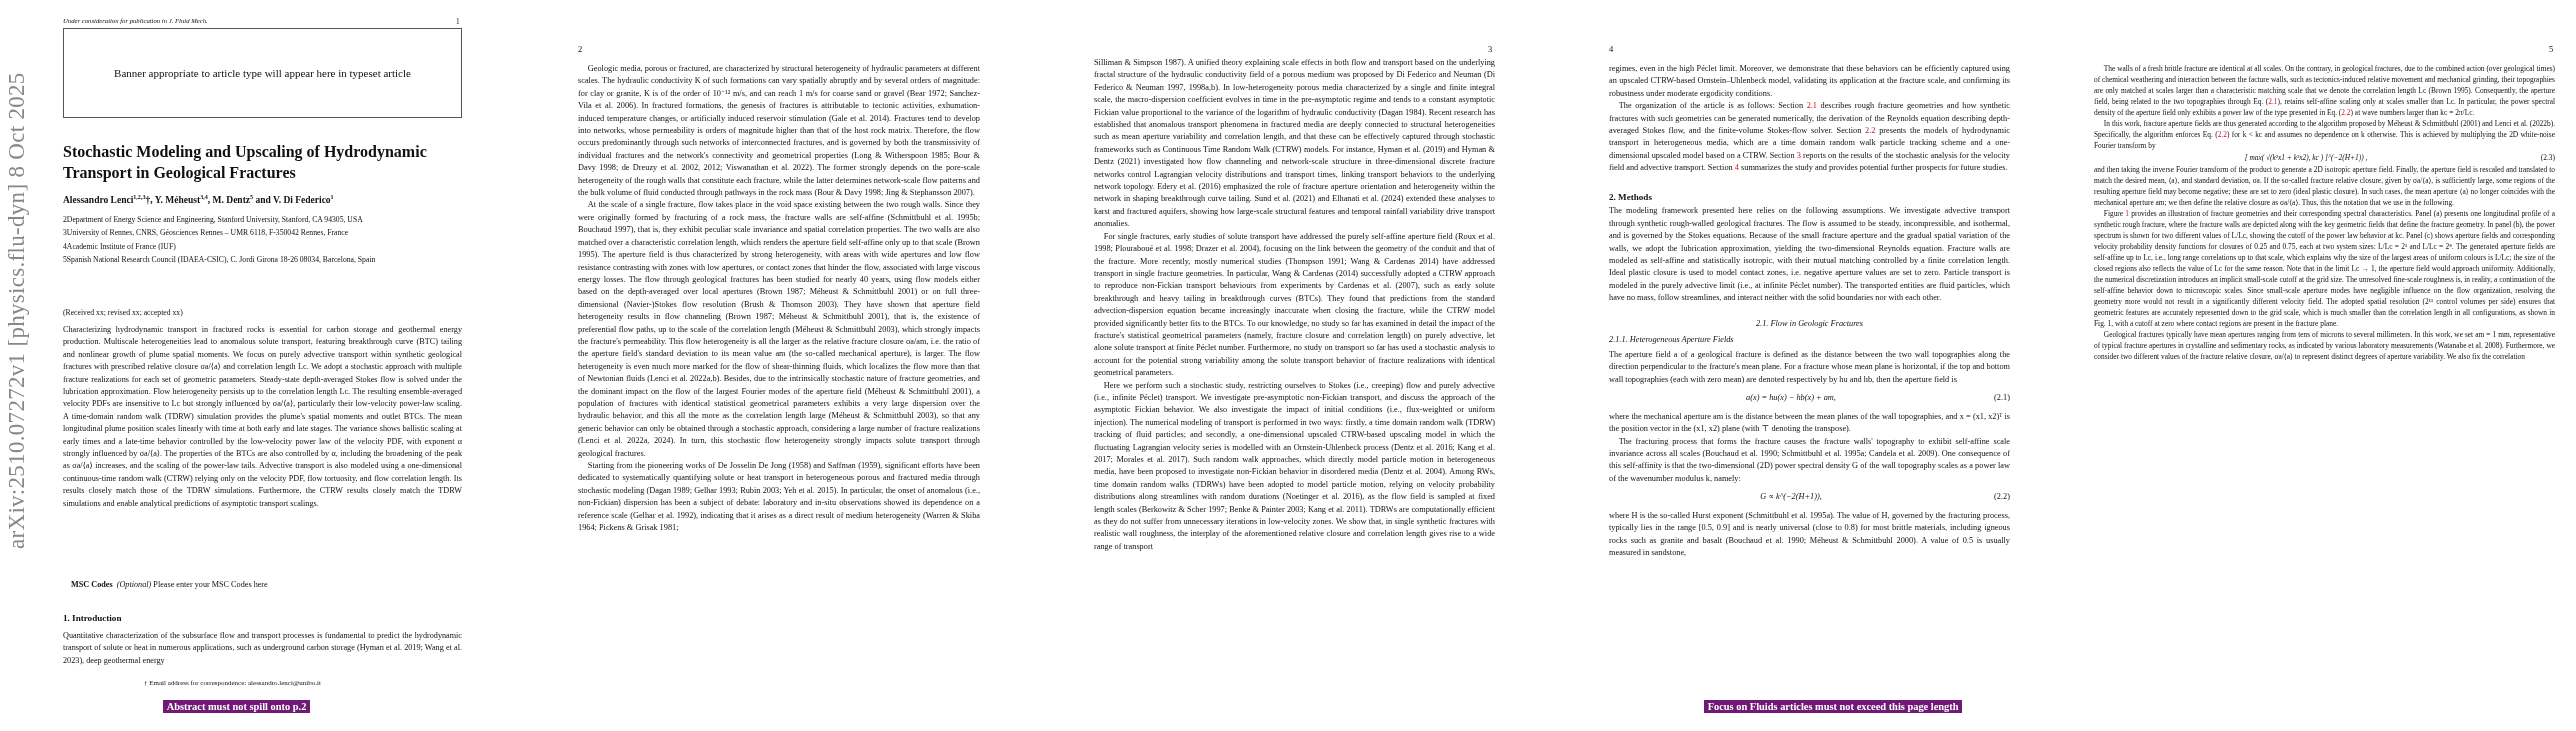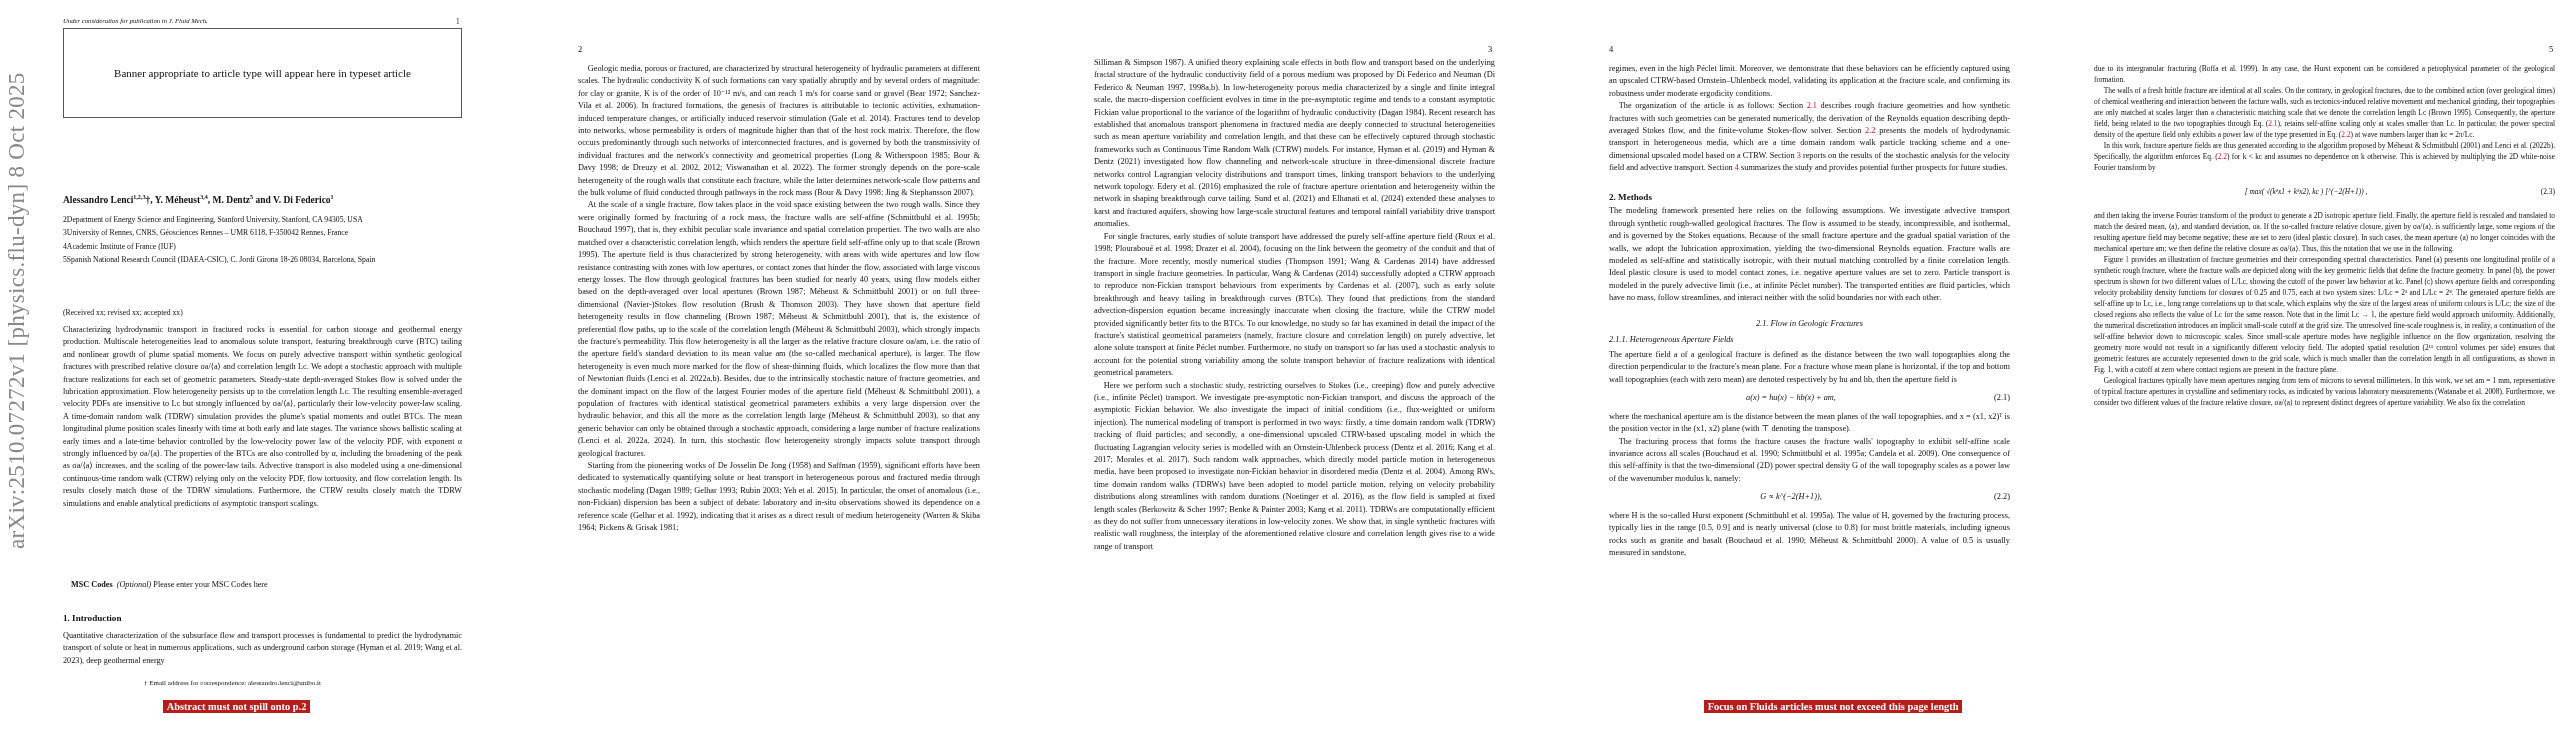--- a/index.html
+++ b/index.html
@@ -18,21 +18,21 @@
   .affils { position:absolute; top:215px; left:63px; width:402px; font-size:7.7px; line-height:10.4px; }
   .affils div { margin-bottom:3px; }
   .received { position:absolute; top:308px; left:63px; font-size:7.7px; }
   .abstract { position:absolute; top:324px; left:63px; width:399px; font-size:8.2px; line-height:12.4px; text-align:justify; }
   .msc { position:absolute; top:580px; left:71px; font-size:8.2px; }
   .msc b { font-weight:bold; }
   .sec-h { font-weight:bold; font-size:9.1px; }
   .intro-h { position:absolute; top:613px; left:63px; }
   .intro { position:absolute; top:630px; left:63px; width:399px; font-size:8.2px; line-height:12.4px; text-align:justify; }
   .footnote { position:absolute; top:679px; left:144px; font-size:7px; }
-  .magenta-flag { position:absolute; background:#b91c1c; color:#fff; font-weight:bold; font-size:10.4px; padding:1.2px 3.7px; }
+  .magenta-flag { position:absolute; background:#701a75; color:#fff; font-weight:bold; font-size:10.4px; padding:1.2px 3.7px; }
   .arxiv { position:absolute; left:3.7px; top:549px; transform-origin:0 0; transform:rotate(-90deg);
            font-size:23px; color:#888; white-space:nowrap; font-family:"Liberation Serif",serif; letter-spacing:0.3px; }
   .red { color:#d4121b; }
   .sub-h { text-align:center; margin:13.4px 0 3.7px 0; }
   .subsub-h { margin:0 0 2.4px 0; }
   .eq { display:flex; justify-content:space-between; align-items:center; margin:6.1px 0; }
   .eq .expr { flex:1; text-align:center; font-style:italic; }
   .eq .num { width:37px; text-align:right; }
   .gap { height:16px; }
   i { font-style:italic; }
@@ -41,20 +41,21 @@
 <body>
 
 <div class="arxiv">arXiv:2510.07272v1  [physics.flu-dyn]  8 Oct 2025</div>
 
 <section class="page" style="left:0;width:518px;">
   <div class="header-note">Under consideration for publication in J. Fluid Mech.</div>
   <div class="pnum" style="left:456px;top:17px;font-size:7.3px;">1</div>
   <div class="banner-box">
     <span>Banner appropriate to article type will appear here in typeset article</span>
   </div>
+  <h1 class="title" style="margin:0">Stochastic Modeling and Upscaling of Hydrodynamic Transport in Geological Fractures</h1>
   <div class="authors">Alessandro Lenci<sup style="font-size:6.1px">1,2,3</sup>†, Y. Méheust<sup style="font-size:6.1px">3,4</sup>, M. Dentz<sup style="font-size:6.1px">5</sup> and V. Di Federico<sup style="font-size:6.1px">1</sup></div>
   <div class="affils">
     <div>2Department of Energy Science and Engineering, Stanford University, Stanford, CA 94305, USA</div>
     <div>3University of Rennes, CNRS, Géosciences Rennes – UMR 6118, F-350042 Rennes, France</div>
     <div>4Academic Institute of France (IUF)</div>
     <div>5Spanish National Research Council (IDAEA-CSIC), C. Jordi Girona 18-26 08034, Barcelona, Spain</div>
   </div>
   <div class="received">(Received xx; revised xx; accepted xx)</div>
   <div class="abstract">Characterizing hydrodynamic transport in fractured rocks is essential for carbon storage and geothermal energy production. Multiscale heterogeneities lead to anomalous solute transport, featuring breakthrough curve (BTC) tailing and nonlinear growth of plume spatial moments. We focus on purely advective transport within synthetic geological fractures with prescribed relative closure σa/⟨a⟩ and correlation length Lc. We adopt a stochastic approach with multiple fracture realizations for each set of geometric parameters. Steady-state depth-averaged Stokes flow is solved under the lubrication approximation. Flow heterogeneity persists up to the correlation length Lc. The resulting ensemble-averaged velocity PDFs are insensitive to Lc but strongly influenced by σa/⟨a⟩, particularly their low-velocity power-law scaling. A time-domain random walk (TDRW) simulation provides the plume's spatial moments and outlet BTCs. The mean longitudinal plume position scales linearly with time at both early and late stages. The variance shows ballistic scaling at early times and a late-time behavior controlled by the low-velocity power law of the velocity PDF, with exponent α strongly influenced by σa/⟨a⟩. The properties of the BTCs are also controlled by α, including the broadening of the peak as σa/⟨a⟩ increases, and the scaling of the power-law tails. Advective transport is also modeled using a one-dimensional continuous-time random walk (CTRW) relying only on the velocity PDF, flow tortuosity, and flow correlation length. Its results closely match those of the TDRW simulations. Furthermore, the CTRW results closely match the TDRW simulations and enable analytical predictions of asymptotic transport scalings.</div>
   <div class="msc">
@@ -110,24 +111,23 @@
     <p>where H is the so-called Hurst exponent (Schmittbuhl et al. 1995a). The value of H, governed by the fracturing process, typically lies in the range [0.5, 0.9] and is nearly universal (close to 0.8) for most brittle materials, including igneous rocks such as granite and basalt (Bouchaud et al. 1990; Méheust &amp; Schmittbuhl 2000). A value of 0.5 is usually measured in sandstone,</p>
   </div>
   <div class="magenta-flag" style="left:161px;top:700px;">Focus on Fluids articles must not exceed this page length</div>
 </section>
 
 <section class="page" style="left:2061px;width:515px;">
   <div class="pnum" style="left:488px;">5</div>
   <div class="col" style="left:33px;top:63px;width:242px;font-size:8px;">
   </div>
   <div class="col" style="left:33px;top:63px;width:461px;font-size:7.4px;line-height:11px;">
-    <p>due to its intergranular fracturing (Boffa et al. 1999). In any case, the Hurst exponent can be considered a petrophysical parameter of the geological formation.</p>
     <p class="ind"><span>The walls of a fresh brittle fracture are identical at all scales. On the contrary, in geological fractures, due to the combined action (over geological times) of chemical weathering and interaction between the facture walls, such as tectonics-induced relative movement and mechanical grinding, their topographies are only matched at scales larger than a characteristic matching scale that we denote the correlation length Lc (Brown 1995). Consequently, the aperture field, being related to the two topographies through Eq. (</span><span class="red">2.1</span><span>), retains self-affine scaling only at scales smaller than Lc. In particular, the power spectral density of the aperture field only exhibits a power law of the type presented in Eq. (</span><span class="red">2.2</span><span>) at wave numbers larger than kc = 2π/Lc.</span></p>
     <p class="ind"><span>In this work, fracture aperture fields are thus generated according to the algorithm proposed by Méheust &amp; Schmittbuhl (2001) and Lenci et al. (2022b). Specifically, the algorithm enforces Eq. (</span><span class="red">2.2</span><span>) for k &lt; kc and assumes no dependence on k otherwise. This is achieved by multiplying the 2D white-noise Fourier transform by</span></p>
-    <div class="eq" style="margin:13px 0;">
+    <div class="eq" style="margin:1px 0;">
       <span class="expr">[ max( √(k²x1 + k²x2), kc ) ]^(−2(H+1)) ,</span>
       <span class="num">(2.3)</span>
     </div>
     <p>and then taking the inverse Fourier transform of the product to generate a 2D isotropic aperture field. Finally, the aperture field is rescaled and translated to match the desired mean, ⟨a⟩, and standard deviation, σa. If the so-called fracture relative closure, given by σa/⟨a⟩, is sufficiently large, some regions of the resulting aperture field may become negative; these are set to zero (ideal plastic closure). In such cases, the mean aperture ⟨a⟩ no longer coincides with the mechanical aperture am; we then define the relative closure as σa/⟨a⟩. Thus, this the notation that we use in the following.</p>
     <p class="ind"><span>Figure </span><span class="red">1</span><span> provides an illustration of fracture geometries and their corresponding spectral characteristics. Panel (a) presents one longitudinal profile of a synthetic rough fracture, where the fracture walls are depicted along with the key geometric fields that define the fracture geometry. In panel (b), the power spectrum is shown for two different values of L/Lc, showing the cutoff of the power law behavior at kc. Panel (c) shows aperture fields and corresponding velocity probability density functions for closures of 0.25 and 0.75, each at two system sizes: L/Lc = 2¹ and L/Lc = 2⁸. The generated aperture fields are self-affine up to Lc, i.e., long range correlations up to that scale, which explains why the size of the largest areas of uniform colours is L/Lc; the size of the closed regions also reflects the value of Lc for the same reason. Note that in the limit Lc → 1, the aperture field would approach uniformity. Additionally, the numerical discretization introduces an implicit small-scale cutoff at the grid size. The unresolved fine-scale roughness is, in reality, a continuation of the self-affine behavior down to microscopic scales. Since small-scale aperture modes have negligible influence on the flow organization, resolving the geometry more would not result in a significantly different velocity field. The adopted spatial resolution (2¹¹ control volumes per side) ensures that geometric features are accurately represented down to the grid scale, which is much smaller than the correlation length in all configurations, as shown in Fig. 1, with a cutoff at zero where contact regions are present in the fracture plane.</span></p>
     <p class="ind">Geological fractures typically have mean apertures ranging from tens of microns to several millimeters. In this work, we set am = 1 mm, representative of typical fracture apertures in crystalline and sedimentary rocks, as indicated by various laboratory measurements (Watanabe et al. 2008). Furthermore, we consider two different values of the fracture relative closure, σa/⟨a⟩ to represent distinct degrees of aperture variability. We also fix the correlation</p>
   </div>
 </section>
 
 

